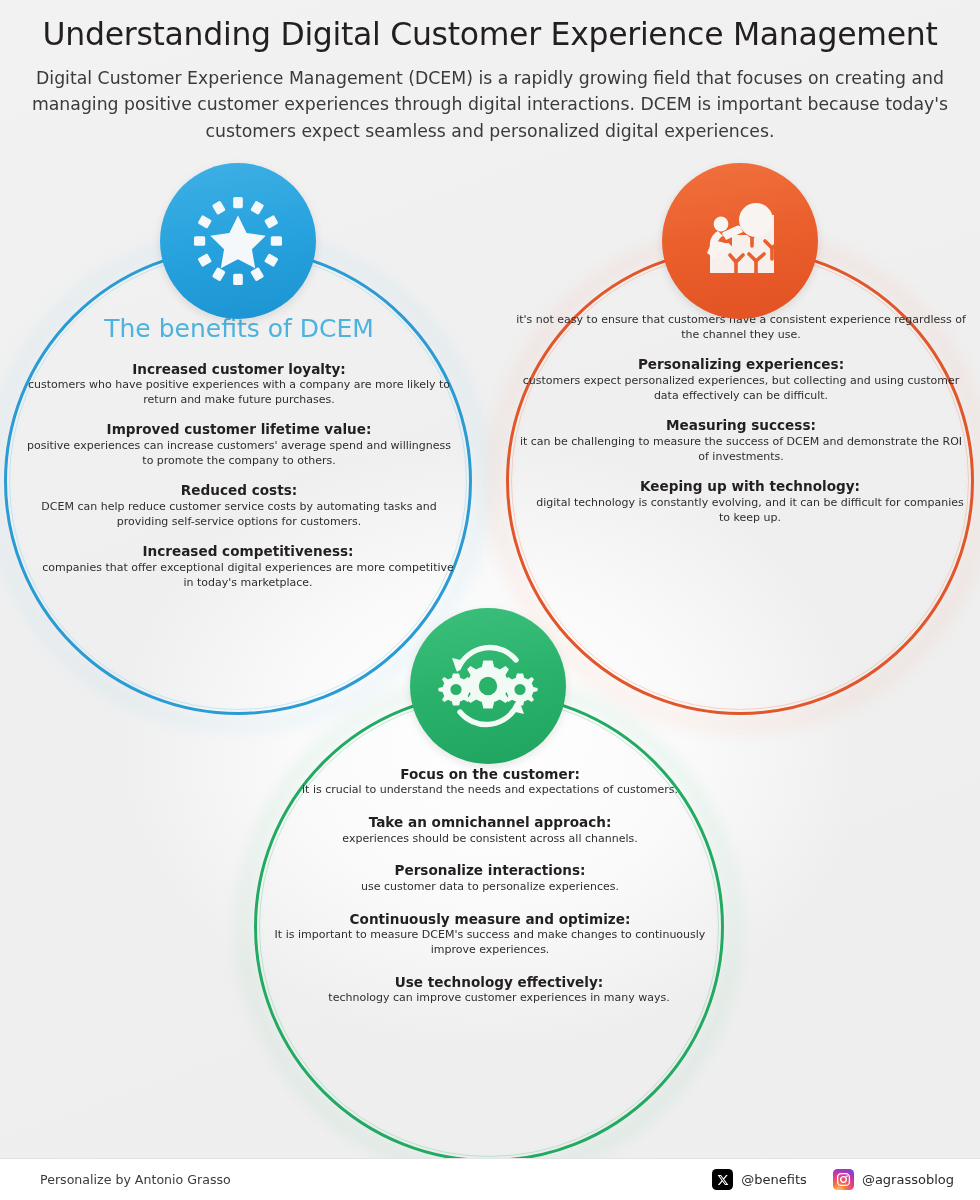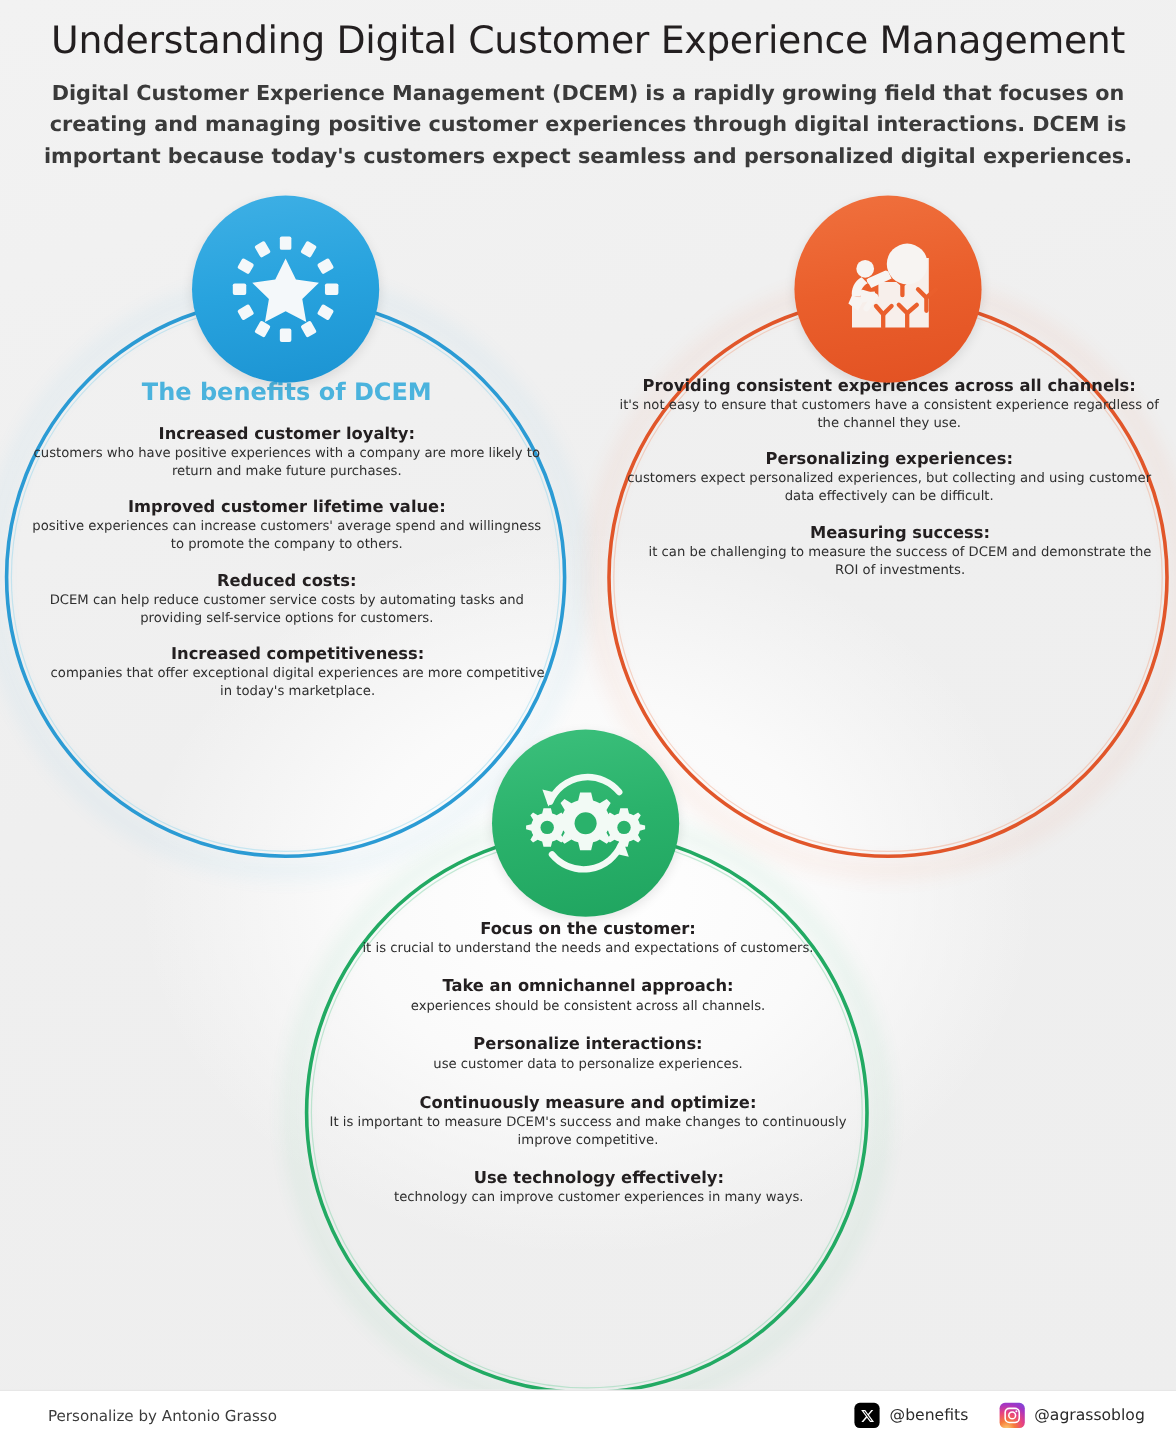--- a/index.html
+++ b/index.html
@@ -39,21 +39,21 @@
     letter-spacing: -0.3px;
     color: #231f20;
     line-height: 1.18;
     font-family: "DejaVu Sans", "Liberation Sans", sans-serif;
   }
   .subtitle {
     margin-top: 12px;
     font-size: 17.3px;
     line-height: 1.52;
     color: #3a3a3a;
-    font-weight: 700;
+    font-weight: 400;
     max-width: 930px;
     margin-left: auto;
     margin-right: auto;
   }
 
   
   .bubble {
     position: absolute;
     border-radius: 50%;
   }
@@ -124,22 +124,22 @@
   }
   .badge svg { display: block; }
 
   
   .bubble-content {
     position: absolute;
     z-index: 5;
     text-align: center;
   }
   .bubble-heading {
-    font-size: 20px;
-    font-weight: 700;
+    font-size: 25px;
+    font-weight: 400;
     line-height: 1.30;
     margin-bottom: 14px;
   }
   #head-benefits { color: #4bb3dd; }
   #head-challenges { color: #e4713f; }
   #head-practices { color: #40ab7b; }
 
   .item { margin-bottom: 13px; }
   .item:last-child { margin-bottom: 0; margin-left: 18px; }
   .item-term {
@@ -346,50 +346,53 @@
     </div>
     <div class="item">
       <span class="item-term">Increased competitiveness:</span>
       <span class="item-desc">companies that offer exceptional digital experiences are more competitive in today's marketplace.</span>
     </div>
   </div>
 
   <div class="bubble-content" id="content-challenges">
 
     <div class="item">
-      <span class="item-term">Providing consistent experiences across all channels:</span>
       <span class="item-desc">it's not easy to ensure that customers have a consistent experience regardless of the channel they use.</span>
     </div>
     <div class="item">
       <span class="item-term">Personalizing experiences:</span>
       <span class="item-desc">customers expect personalized experiences, but collecting and using customer data effectively can be difficult.</span>
     </div>
     <div class="item">
       <span class="item-term">Measuring success:</span>
       <span class="item-desc">it can be challenging to measure the success of DCEM and demonstrate the ROI of investments.</span>
     </div>
+    <div class="item">
+      <span class="item-term">Keeping up with technology:</span>
+      <span class="item-desc">digital technology is constantly evolving, and it can be difficult for companies to keep up.</span>
+    </div>
   </div>
 
   <div class="bubble-content" id="content-practices">
 
     <div class="item">
       <span class="item-term">Focus on the customer:</span>
       <span class="item-desc">it is crucial to understand the needs and expectations of customers.</span>
     </div>
     <div class="item">
       <span class="item-term">Take an omnichannel approach:</span>
       <span class="item-desc">experiences should be consistent across all channels.</span>
     </div>
     <div class="item">
       <span class="item-term">Personalize interactions:</span>
       <span class="item-desc">use customer data to personalize experiences.</span>
     </div>
     <div class="item">
       <span class="item-term">Continuously measure and optimize:</span>
-      <span class="item-desc">It is important to measure DCEM's success and make changes to continuously improve competitive.</span>
+      <span class="item-desc">It is important to measure DCEM's success and make changes to continuously improve experiences.</span>
     </div>
     <div class="item">
       <span class="item-term">Use technology effectively:</span>
       <span class="item-desc">technology can improve customer experiences in many ways.</span>
     </div>
   </div>
 
   <div class="footer">
     <span class="footer-credit">Personalize by Antonio Grasso</span>
 

